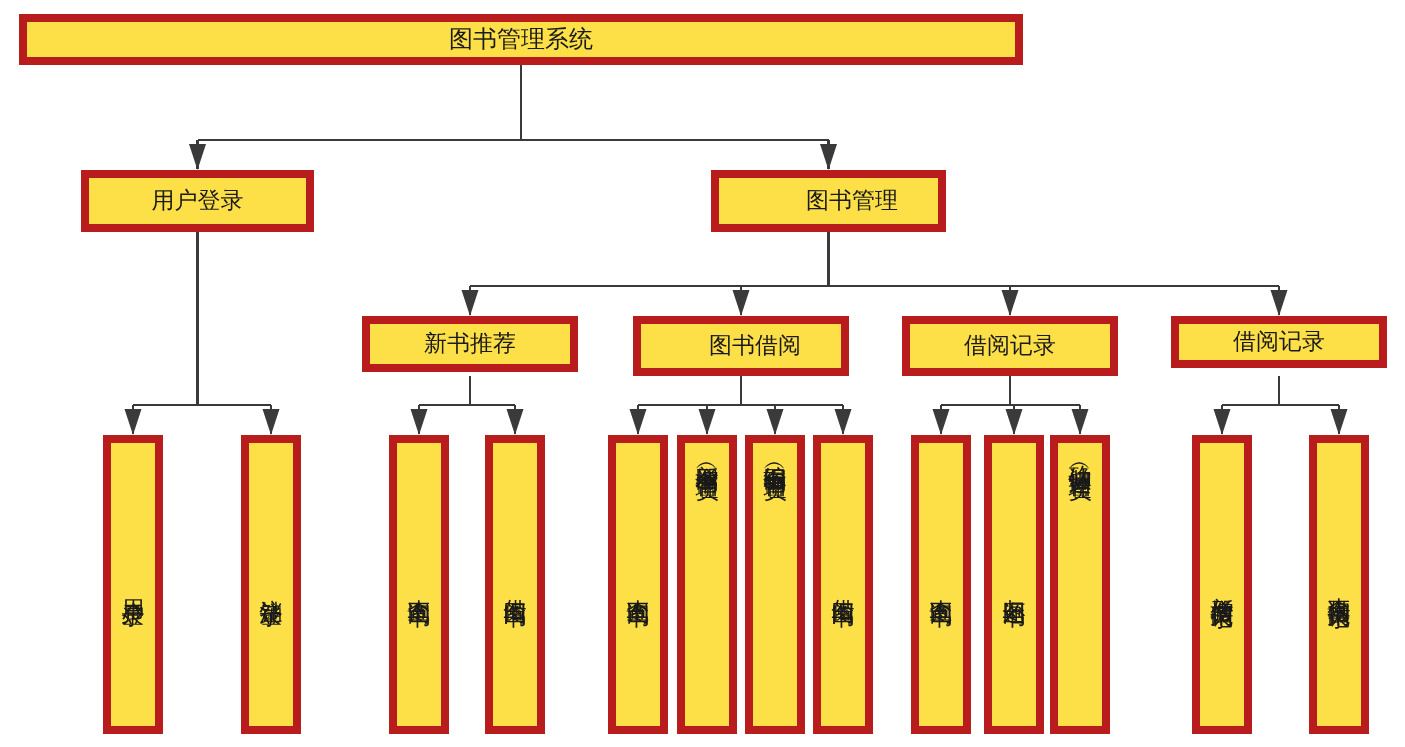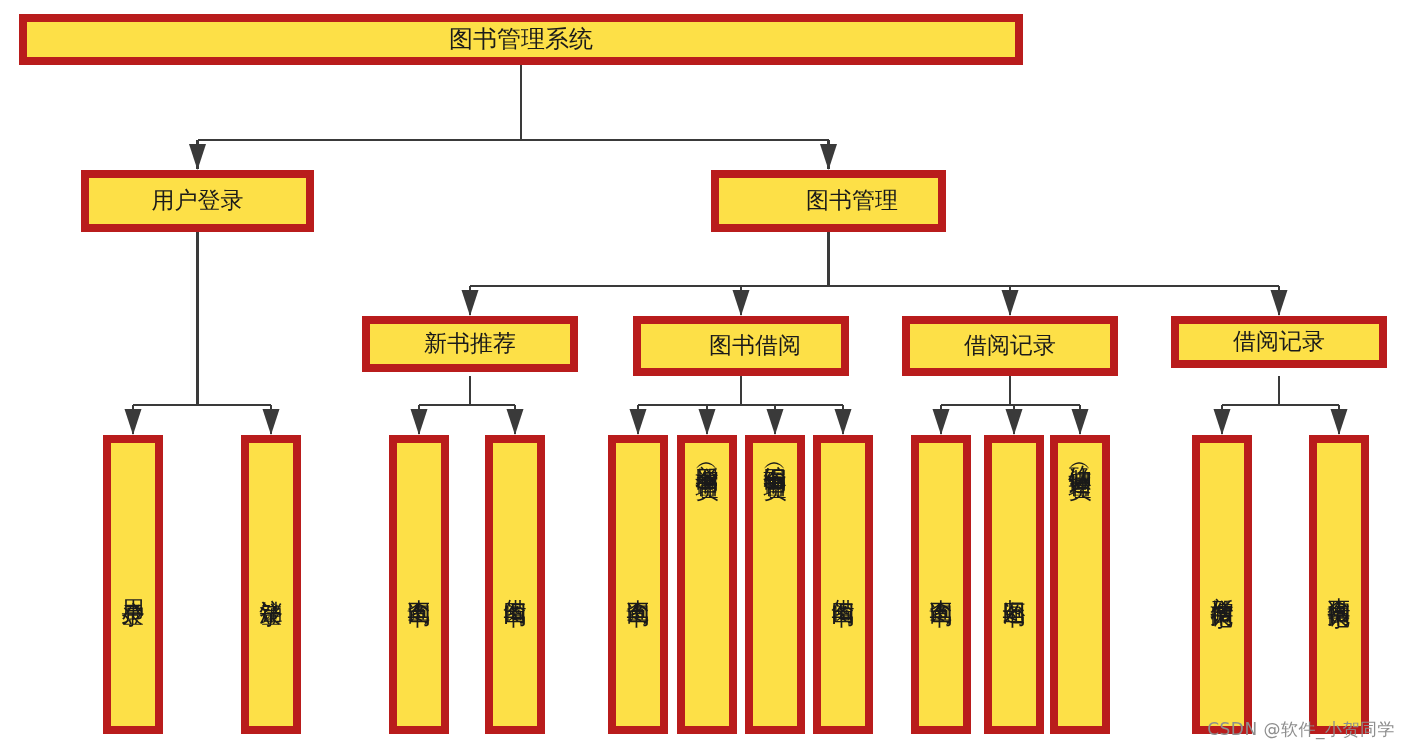--- a/index.html
+++ b/index.html
@@ -189,14 +189,13 @@
       <div class="node v-node lvl4 top-align" style="left: 1050px; top: 435px; width: 60px; height: 299px;">
         <span class="node-label">确认归还（管理员）</span>
       </div>
       <div class="node v-node lvl4" style="left: 1192px; top: 435px; width: 60px; height: 299px;">
         <span class="node-label">新增借阅记录</span>
       </div>
       <div class="node v-node lvl4" style="left: 1309px; top: 435px; width: 60px; height: 299px;">
         <span class="node-label">查询借阅记录</span>
       </div>
     </div>
-  <div class="watermark">CSDN @软件_小贺同学</div>
 </div>
 
 </body></html>

